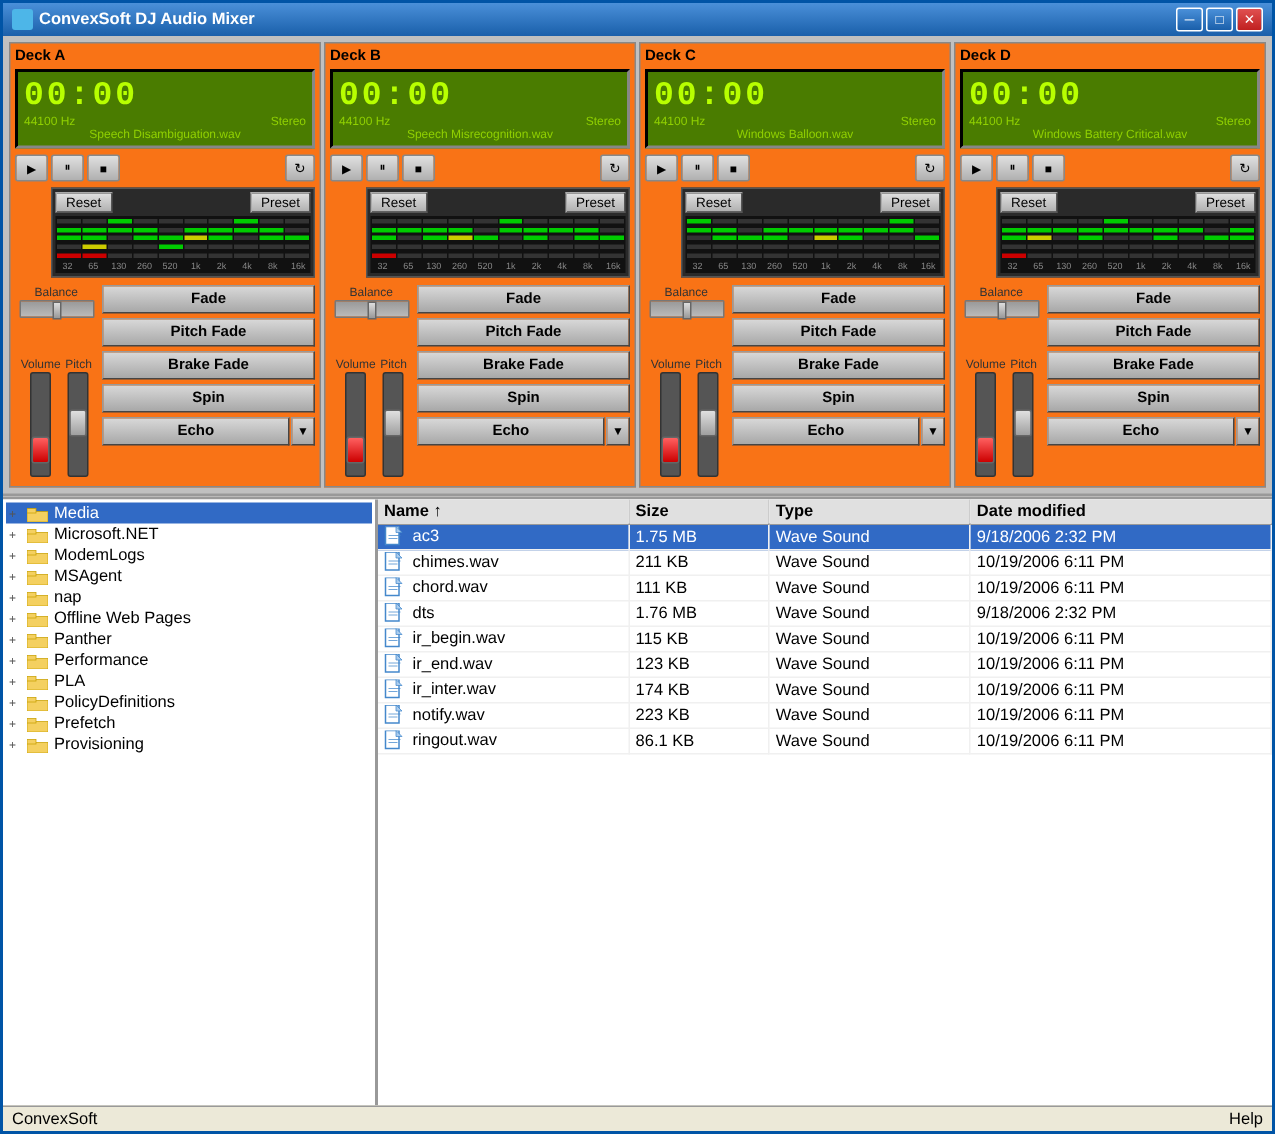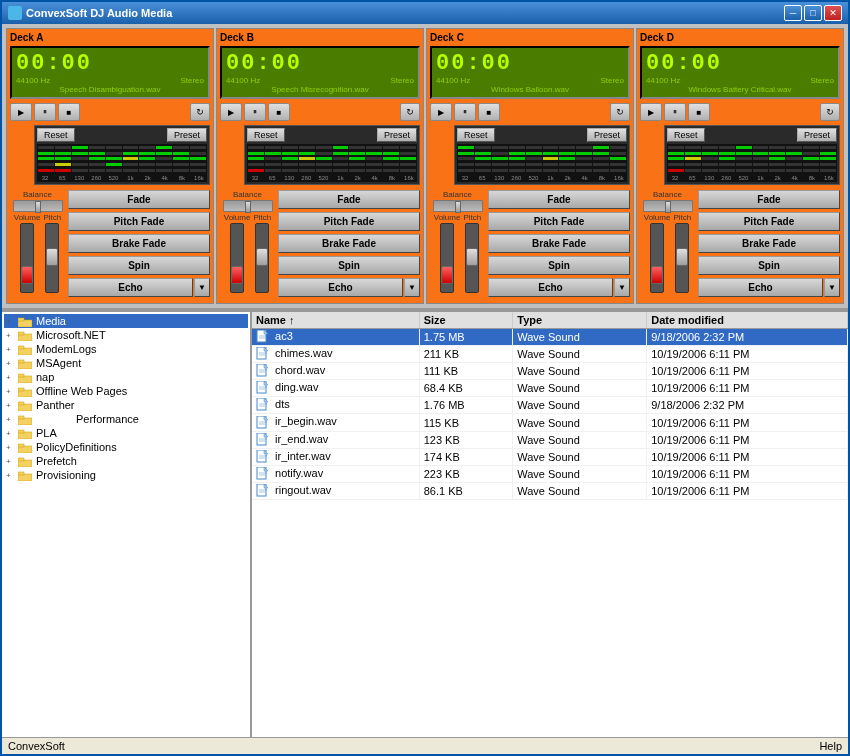--- a/index.html
+++ b/index.html
@@ -192,21 +192,21 @@
       gap: 3px;
     }
 
     .fader-group {
       display: flex;
       flex-direction: column;
       align-items: center;
       gap: 1px;
     }
 
-    .fader-label { font-size: 8px; color: #333; }
+    .fader-label { font-size: 8px; color: #333; margin-top: 25px; }
 
     .fader-track {
       width: 14px;
       height: 70px;
       background: #555;
       border: 1px solid #333;
       border-radius: 2px;
       position: relative;
       display: flex;
       align-items: center;
@@ -347,21 +347,21 @@
     .file-list::-webkit-scrollbar-thumb { background: #b0b0b0; border: 1px solid #888; }
   </style>
 </head>
 <body>
 
 <div class="window">
 
   <div class="title-bar">
     <div class="title-bar-left">
       <div class="title-icon"></div>
-      <span class="title-text">ConvexSoft DJ Audio Media</span>
+      <span class="title-text">ConvexSoft DJ Audio Mixer</span>
     </div>
     <div class="title-buttons">
       <div class="title-btn">─</div>
       <div class="title-btn">□</div>
       <div class="title-btn close">✕</div>
     </div>
   </div>
 
   <div class="main-content">
 
@@ -1003,21 +1003,21 @@
     <span style="font-size:11px;text-align:right;">Panther</span>
   </div>
             <div class="tree-item">
     <span style="width:10px;font-size:8px;color:#555;">+</span>
     <span style="display:inline-block;width:14px;height:11px;position:relative;margin-right:2px;">
       <svg width="14" height="11" viewBox="0 0 14 11">
         <rect x="0" y="4" width="14" height="7" fill="#f4d060" stroke="#c8a000" stroke-width="0.5"></rect>
         <rect x="0" y="2" width="6" height="3" fill="#f4d060" stroke="#c8a000" stroke-width="0.5"></rect>
       </svg>
     </span>
-    <span style="font-size:11px;margin-left:40px;">Performance</span>
+    <span style="font-size:11px;">Performance</span>
   </div>
             <div class="tree-item">
     <span style="width:10px;font-size:8px;color:#555;">+</span>
     <span style="display:inline-block;width:14px;height:11px;position:relative;margin-right:2px;">
       <svg width="14" height="11" viewBox="0 0 14 11">
         <rect x="0" y="4" width="14" height="7" fill="#f4d060" stroke="#c8a000" stroke-width="0.5"></rect>
         <rect x="0" y="2" width="6" height="3" fill="#f4d060" stroke="#c8a000" stroke-width="0.5"></rect>
       </svg>
     </span>
     <span style="font-size:11px;">PLA</span>
@@ -1109,34 +1109,20 @@
     <td>10/19/2006 6:11 PM</td>
   </tr>
               <tr>
     <td>
       <svg width="14" height="14" style="vertical-align:middle;margin-right:2px;" viewBox="0 0 14 14">
         <rect x="1" y="0" width="9" height="12" fill="#ffffff" stroke="#4488cc" stroke-width="1"></rect>
         <polygon points="8,0 12,4 8,4" fill="#aaccee" stroke="#4488cc" stroke-width="0.5"></polygon>
         <line x1="3" y1="6" x2="11" y2="6" stroke="#4488cc" stroke-width="0.5"></line>
         <line x1="3" y1="8" x2="9" y2="8" stroke="#4488cc" stroke-width="0.5"></line>
       </svg>
-      ding.wav
-    </td>
-    <td>68.4 KB</td>
-    <td>Wave Sound</td>
-    <td>10/19/2006 6:11 PM</td>
-  </tr>
-              <tr>
-    <td>
-      <svg width="14" height="14" style="vertical-align:middle;margin-right:2px;" viewBox="0 0 14 14">
-        <rect x="1" y="0" width="9" height="12" fill="#ffffff" stroke="#4488cc" stroke-width="1"></rect>
-        <polygon points="8,0 12,4 8,4" fill="#aaccee" stroke="#4488cc" stroke-width="0.5"></polygon>
-        <line x1="3" y1="6" x2="11" y2="6" stroke="#4488cc" stroke-width="0.5"></line>
-        <line x1="3" y1="8" x2="9" y2="8" stroke="#4488cc" stroke-width="0.5"></line>
-      </svg>
       dts
     </td>
     <td>1.76 MB</td>
     <td>Wave Sound</td>
     <td>9/18/2006 2:32 PM</td>
   </tr>
               <tr>
     <td>
       <svg width="14" height="14" style="vertical-align:middle;margin-right:2px;" viewBox="0 0 14 14">
         <rect x="1" y="0" width="9" height="12" fill="#ffffff" stroke="#4488cc" stroke-width="1"></rect>

